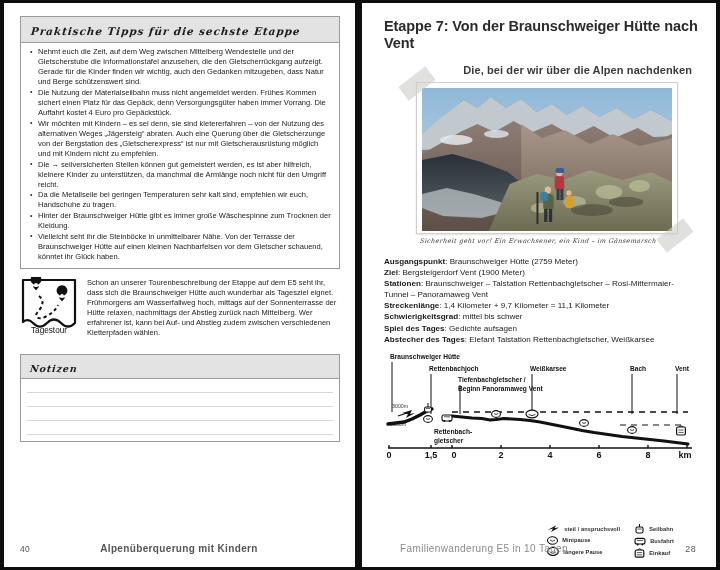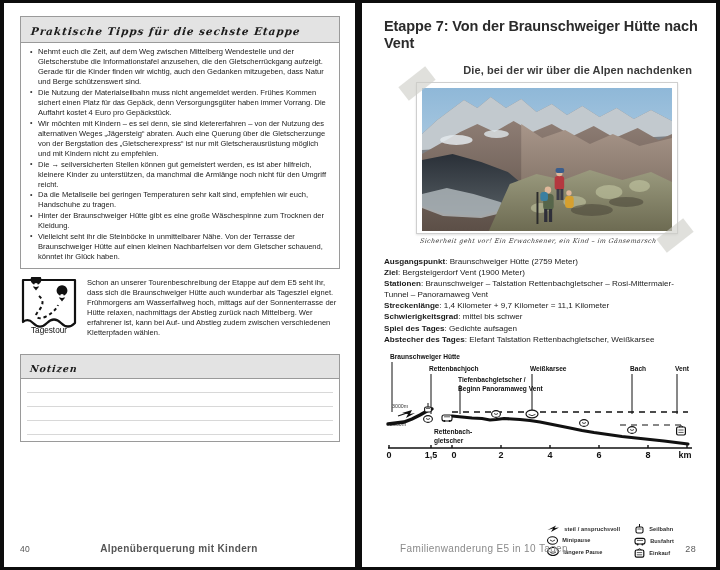--- a/index.html
+++ b/index.html
@@ -92,21 +92,21 @@
       <div class="tipbox-head">
         <span class="script">Praktische Tipps für die sechste Etappe</span>
       </div>
       <div class="tipbox-body">
         <ul class="tips">
           <li>Nehmt euch die Zeit, auf dem Weg zwischen Mittelberg Wendestelle und der Gletscherstube die Informationstafel anzusehen, die den Gletscherrückgang aufzeigt. Gerade für die Kinder finden wir wichtig, auch den Gedanken mitzugeben, dass Natur und Berge schützenswert sind.</li>
           <li>Die Nutzung der Materialseilbahn muss nicht angemeldet werden. Frühes Kommen sichert einen Platz für das Gepäck, denn Versorgungsgüter haben immer Vorrang. Die Auffahrt kostet 4 Euro pro Gepäckstück.</li>
           <li>Wir möchten mit Kindern – es sei denn, sie sind kletererfahren – von der Nutzung des alternativen Weges „Jägersteig“ abraten. Auch eine Querung über die Gletscherzunge von der Bergstation des „Gletscherexpress“ ist nur mit Gletscherausrüstung möglich und mit Kindern nicht zu empfehlen.</li>
           <li>Die → seilversicherten Stellen können gut gemeistert werden, es ist aber hilfreich, kleinere Kinder zu unterstützen, da manchmal die Armlänge noch nicht für den Umgriff reicht.</li>
           <li>Da die Metallseile bei geringen Temperaturen sehr kalt sind, empfehlen wir euch, Handschuhe zu tragen.</li>
-          <li>Hinter der Braunschweiger Hütte gibt es eine große Wäschespinne zum Trocknen der Kleidung.</li>
+          <li>Hinter der Braunschweiger Hütte gibt es immer große Wäschespinne zum Trocknen der Kleidung.</li>
           <li>Vielleicht seht ihr die Steinböcke in unmittelbarer Nähe. Von der Terrasse der Braunschweiger Hütte auf einen kleinen Nachbarfelsen vor dem Gletscher schauend, könntet ihr Glück haben.</li>
         </ul>
       </div>
     </div>
 
     <div class="tagesrow">
       <div class="tag-icon">
         <svg width="58" height="62" viewBox="0 0 58 62">
           <path d="M3 3 L55 3 L55 46 Q48 53 41 46 Q34 39 27 46 Q20 53 13 46 Q8 41 3 45 Z" fill="#ffffff" stroke="#111" stroke-width="2.2" stroke-linejoin="round"></path>
           <path d="M19 19 C26 25 21 31 17 36 C14 40 19 43 25 40 C31 37 36 33 38 28" fill="none" stroke="#111" stroke-width="2" stroke-dasharray="3.2 3"></path>

